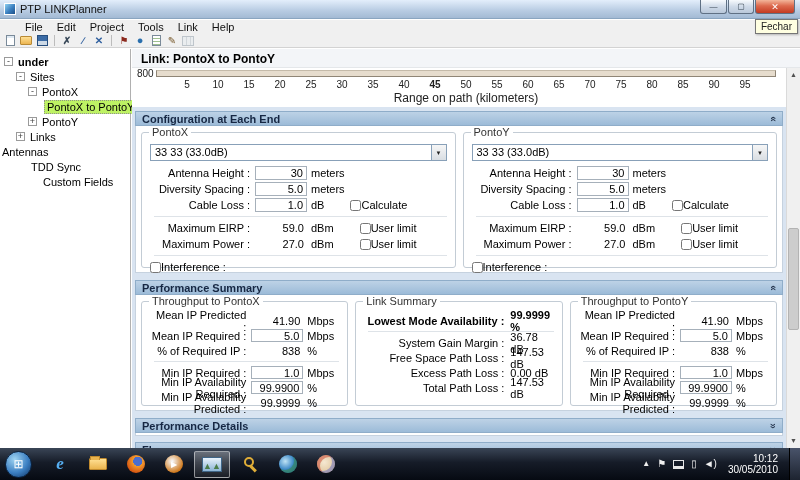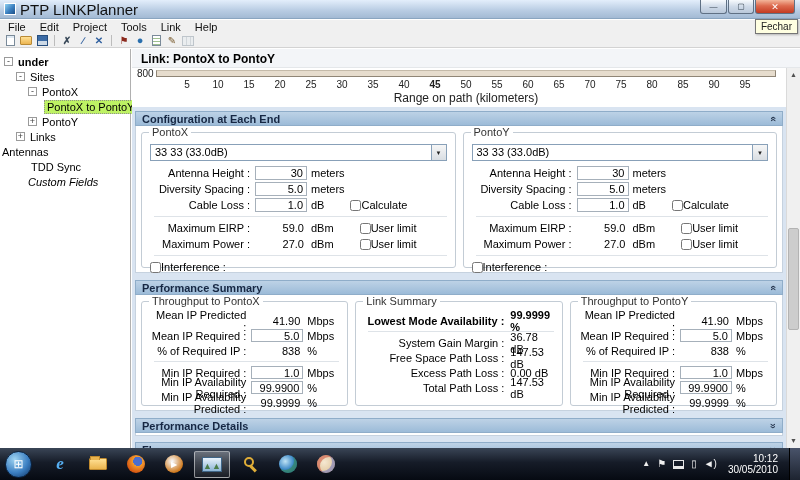--- a/index.html
+++ b/index.html
@@ -5,33 +5,33 @@
   * { box-sizing: border-box; margin: 0; padding: 0; }
   html,body { width: 800px; height: 480px; overflow: hidden; }
   body { position: relative; font-family: "Liberation Sans", sans-serif; font-size: 11px; background: #fff; color:#000; }
 
   
   .titlebar { position:absolute; top:0; left:0; right:0; height:19px;
     background: linear-gradient(#e3eefb, #b7cbe2 60%, #a3bad4); border-bottom:1px solid #8aa5c0;
     display:flex; align-items:center; padding-left:4px; }
   .app-icon { width:12px; height:12px; border:1px solid #fff; margin-right:4px;
     background: linear-gradient(135deg,#8fd0f0 0%, #3a7fc0 55%, #1d4f86 100%); }
-  .title-text { font-size:15px; color:#111; }
+  .title-text { font-size:11px; color:#111; }
   .win-controls { position:absolute; right:5px; top:0; display:flex; }
   .win-btn { height:14px; border:1px solid #5f7084; border-top:none; border-radius:0 0 3px 3px;
     background:linear-gradient(#f7fafd,#cfdae8 50%,#b9c8da); display:flex; align-items:center; justify-content:center;
     font-size:8px; color:#33404e; margin-left:1px; }
   .win-btn.min { width:27px; } .win-btn.max { width:26px; }
   .win-btn.close { width:40px; background:linear-gradient(#f3b59a,#dd6a4e 45%,#c33a22); color:#fff; font-size:9px; }
   .tooltip { position:absolute; top:19px; right:2px; background:#ffffe1; border:1px solid #767676;
     padding:1px 5px; font-size:10px; color:#222; z-index:50; box-shadow:1px 1px 2px rgba(0,0,0,.25); }
 
   
   .menubar { position:absolute; top:20px; left:0; right:0; height:14px; background:#f0f0f0;
-    display:flex; align-items:center; padding-left:1px; }
+    display:flex; align-items:center; padding-left:18px; }
   .menu-item { padding:0 7px; height:100%; display:flex; align-items:center; color:#111; }
   .toolbar { position:absolute; top:34px; left:0; right:0; height:14px; background:#f0f0f0;
     border-bottom:1px solid #d3d3d3; display:flex; align-items:center; gap:2px; padding-left:3px; }
   .tb { width:14px; height:13px; display:flex; align-items:center; justify-content:center; font-size:10px; line-height:1; }
   .tb-sep { width:1px; height:11px; background:#bcbcbc; margin:0 3px; }
   .ic-page { width:9px; height:11px; background:#fff; border:1px solid #7a8a99; box-shadow:inset 0 2px 0 #dfe9f2; }
   .ic-folder { width:12px; height:9px; background:linear-gradient(#ffe094,#ecb551); border:1px solid #b98a35; border-radius:1px; }
   .ic-floppy { width:11px; height:11px; background:#3b6ba5; border:1px solid #274e7e; box-shadow:inset 0 -4px 0 #cdd9e6; }
   .glyph-blue { color:#2f5f9e; font-weight:bold; }
   .glyph-red { color:#8c2a1e; }
@@ -206,21 +206,21 @@
   <div class="tnode" style="padding-left:16px;">
     <span class="texp">+</span>
     <span class="tlabel">Links</span>
   </div>
   <div class="tnode" style="">
     <span class="tlabel">Antennas</span>
   </div>
   <div class="tnode" style="padding-left:29px;">
     <span class="tlabel">TDD Sync</span>
   </div>
-  <div class="tnode" style="padding-left:26px;font-style:italic;">
+  <div class="tnode" style="padding-left:41px;">
     <span class="tlabel">Custom Fields</span>
   </div>
 </div>
 
 <div class="content">
   <div class="page-title">Link: PontoX to PontoY</div>
 
   <div class="chart-strip">
     <span class="ytick">800</span>
     <div class="axis-area">

